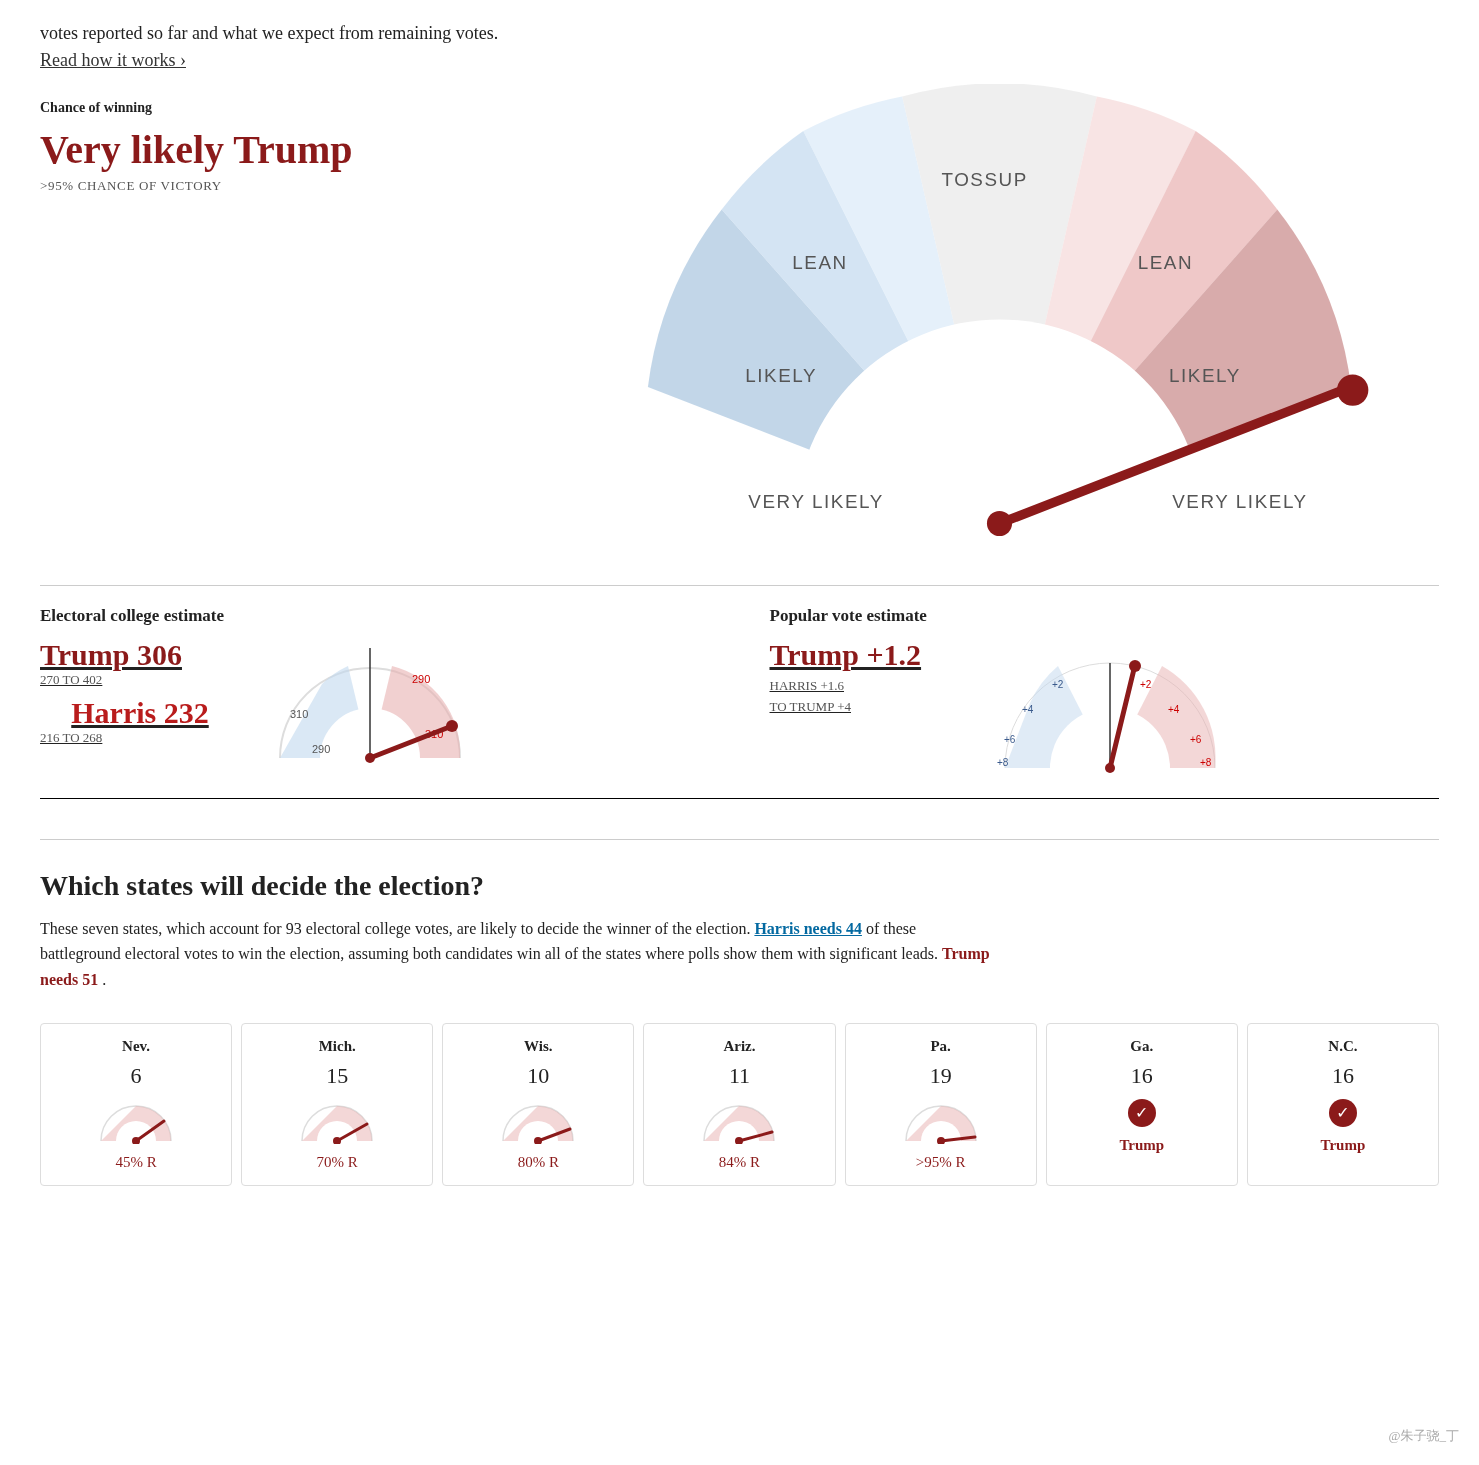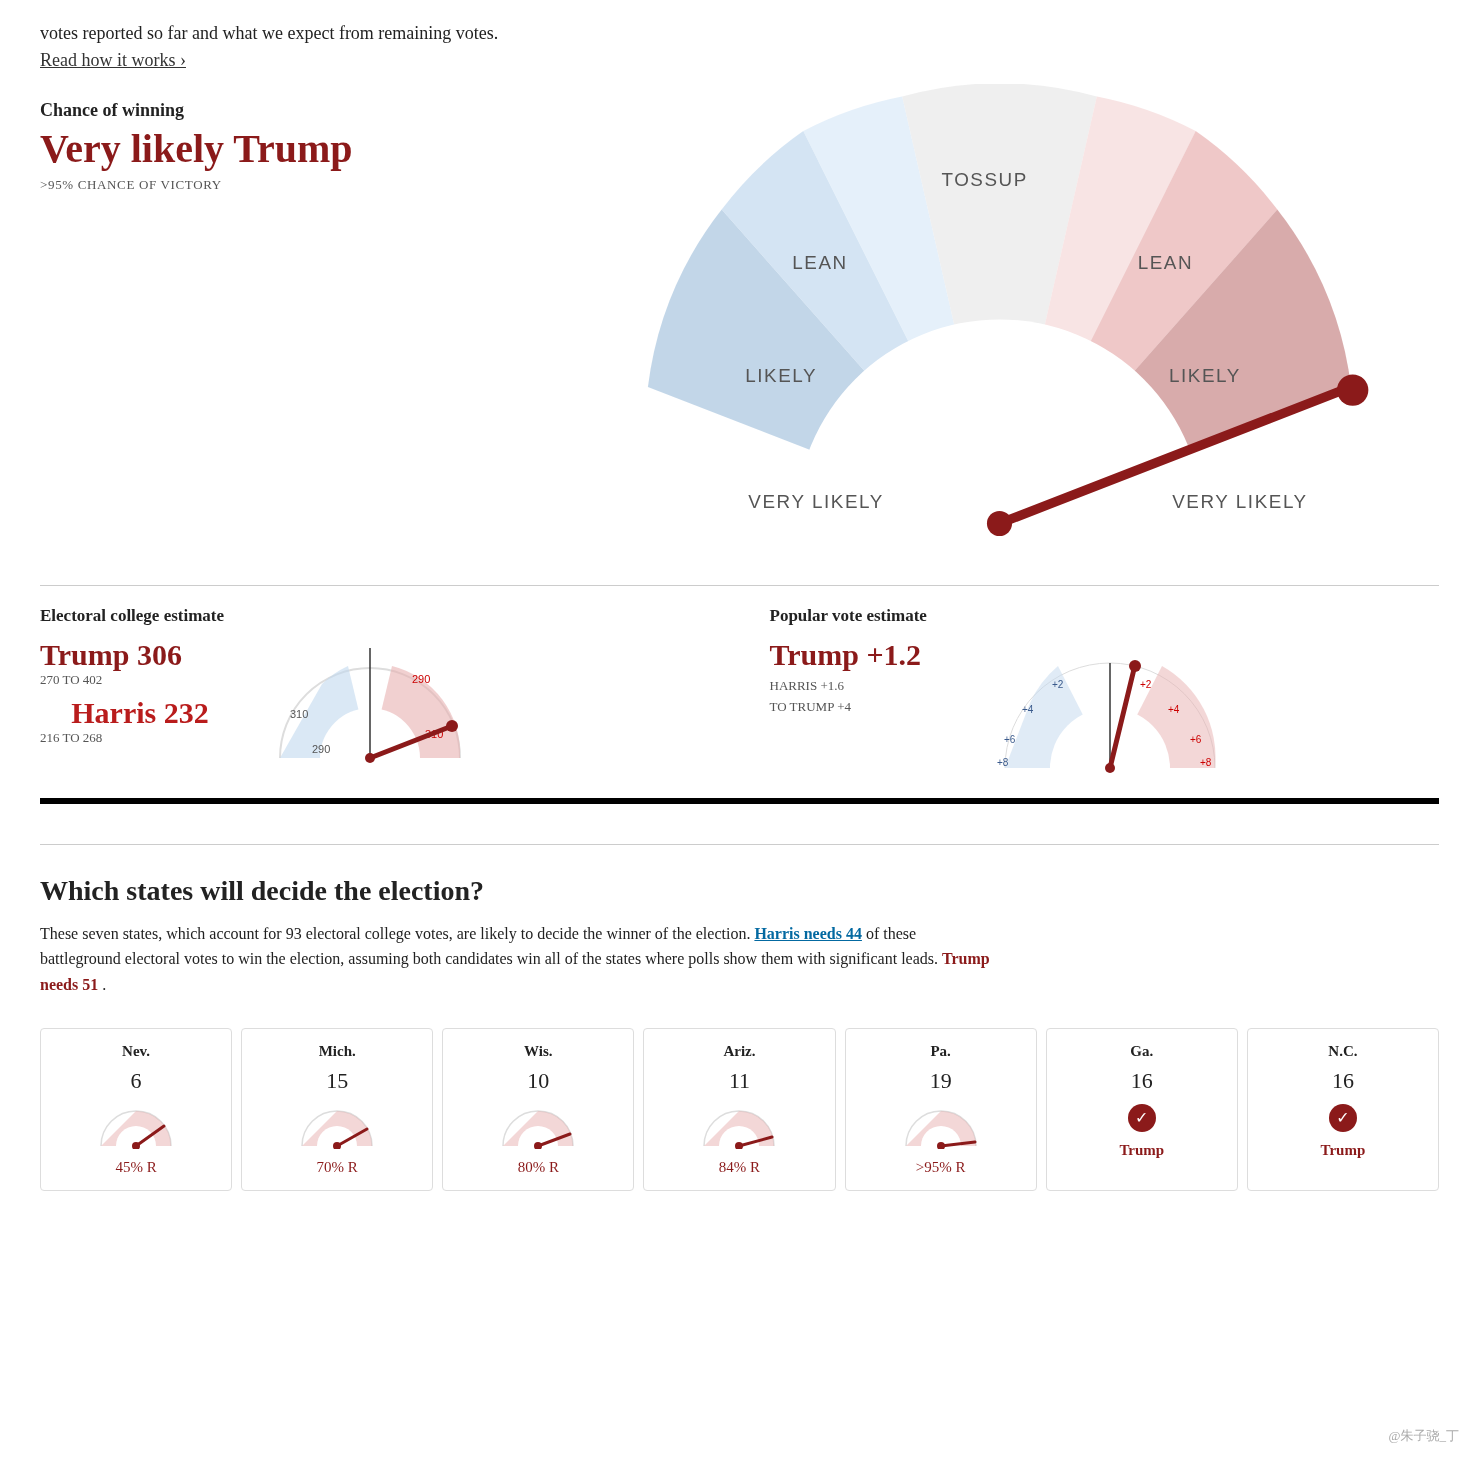--- a/index.html
+++ b/index.html
@@ -30,24 +30,24 @@
     .left-panel {
       flex: 0 0 480px;
     }
     .right-panel {
       flex: 1;
       display: flex;
       justify-content: center;
       align-items: center;
     }
     .chance-label {
-      font-size: 18px;
+      font-size: 14px;
       font-weight: bold;
       margin-top: 16px;
-      margin-bottom: 6px;
+      margin-bottom: 12px;
     }
     .winning-text {
       font-size: 40px;
       font-weight: bold;
       color: #8b1a1a;
       line-height: 1.1;
     }
     .chance-pct {
       font-size: 13px;
       color: #555;
@@ -63,37 +63,38 @@
       width: 100%;
       height: 100%;
     }
 
     
     .estimates-section {
       display: flex;
       gap: 60px;
       margin-bottom: 40px;
       padding-bottom: 20px;
-      border-bottom: 6px solid #000000;
+      border-bottom: 1px solid #000000;
     }
     .estimate-block {
       flex: 1;
     }
     .estimate-title {
       font-size: 17px;
       font-weight: bold;
       margin-bottom: 12px;
     }
     .estimate-content {
       display: flex;
       align-items: flex-start;
       gap: 20px;
     }
     .estimate-numbers {
       flex: 0 0 200px;
+      text-decoration: underline;
     }
     .candidate-score {
       font-size: 30px;
       font-weight: bold;
     }
     .trump-score { color: #8b1a1a; }
     .harris-score { color: #b91c1c; text-align: center; }
     .score-range {
       font-size: 13px;
       color: #555;

